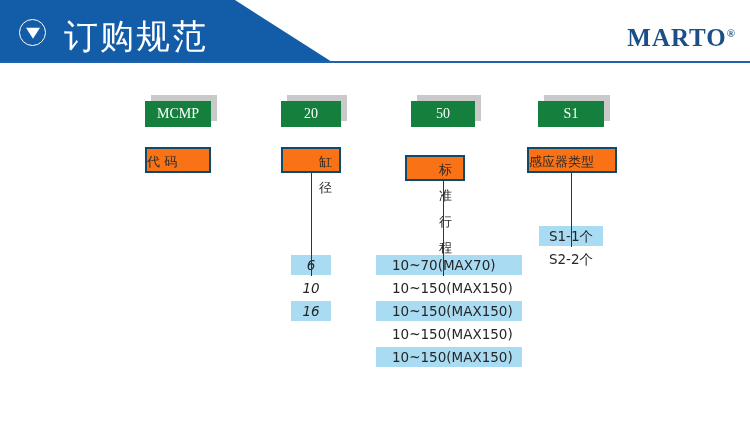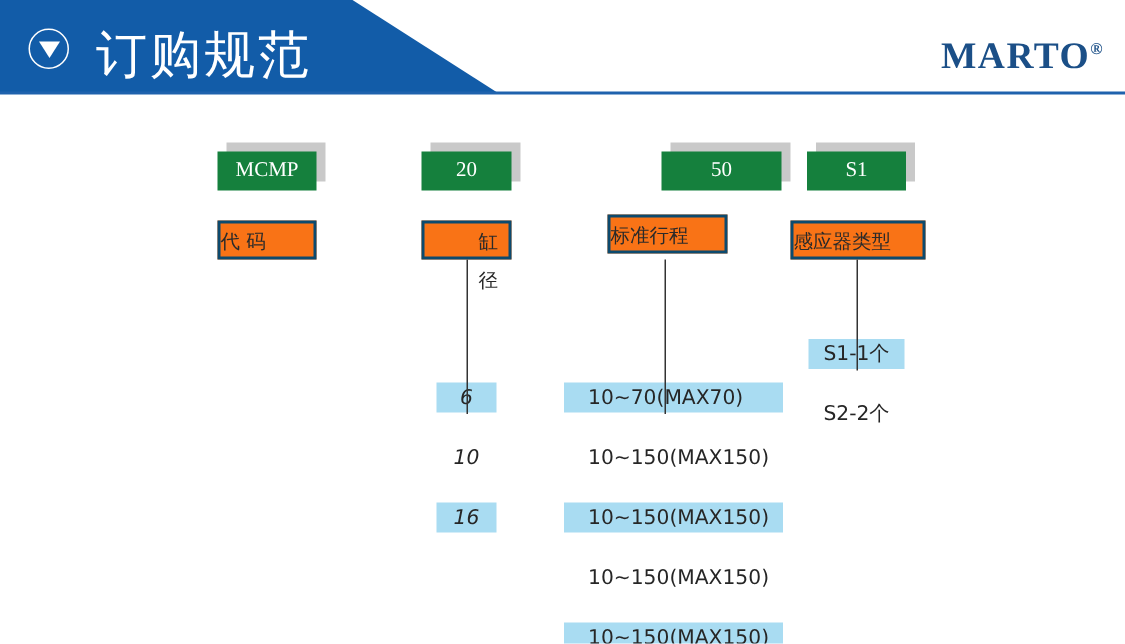--- a/index.html
+++ b/index.html
@@ -126,21 +126,21 @@
   }
   .opt-list { position: absolute; }
   .opt {
     font-family: "DejaVu Sans", sans-serif;
     font-size: 13.5px;
     color: #262626;
     line-height: 20px;
     height: 20px;
     text-align: center;
     white-space: nowrap;
-    margin-bottom: 20px;
+    margin-bottom: 3px;
   }
   .opt.hl { background: #a9dcf2; }
   .opt.left { text-align: left; padding-left: 16px; }
 </style>
 </head>
 <body>
 
 <div id="header">
   <div id="header-shape"></div>
   <div id="header-badge">
@@ -157,22 +157,22 @@
     <div class="code-box" style="left: 145px; top: 38px; width: 66px;">MCMP</div>
     <div class="label-box" style="left: 145px; top: 84px; width: 66px;">代 码</div>
     <div class="code-box" style="left: 281px; top: 38px; width: 60px;">20</div>
     <div class="label-box" style="left: 281px; top: 84px; width: 60px; padding-left: 36px;">缸 径</div>
     <div class="connector" style="left: 311px; top: 110px; height: 103px;"></div>
     <div class="opt-list" style="left: 291px; top: 192px; width: 40px; font-style: italic;">
       <div class="opt hl">6</div>
       <div class="opt">10</div>
       <div class="opt hl">16</div>
     </div>
-    <div class="code-box" style="left: 411px; top: 38px; width: 80px; margin-left: 30px;">50</div>
-    <div class="label-box" style="left: 405px; top: 80px; width: 80px;">标准行程</div>
+    <div class="code-box" style="left: 411px; top: 38px; width: 64px;">50</div>
+    <div class="label-box" style="left: 405px; top: 92px; width: 60px; padding-left: 32px;">标准行程</div>
     <div class="connector" style="left: 443px; top: 110px; height: 103px;"></div>
     <div class="opt-list" style="left: 376px; top: 192px; width: 146px;">
       <div class="opt hl left">10~70(MAX70)</div>
       <div class="opt left">10~150(MAX150)</div>
       <div class="opt hl left">10~150(MAX150)</div>
       <div class="opt left">10~150(MAX150)</div>
       <div class="opt hl left">10~150(MAX150)</div>
     </div>
     <div class="code-box" style="left: 538px; top: 38px; width: 66px;">S1</div>
     <div class="label-box" style="left: 527px; top: 84px; width: 90px;">感应器类型</div>

